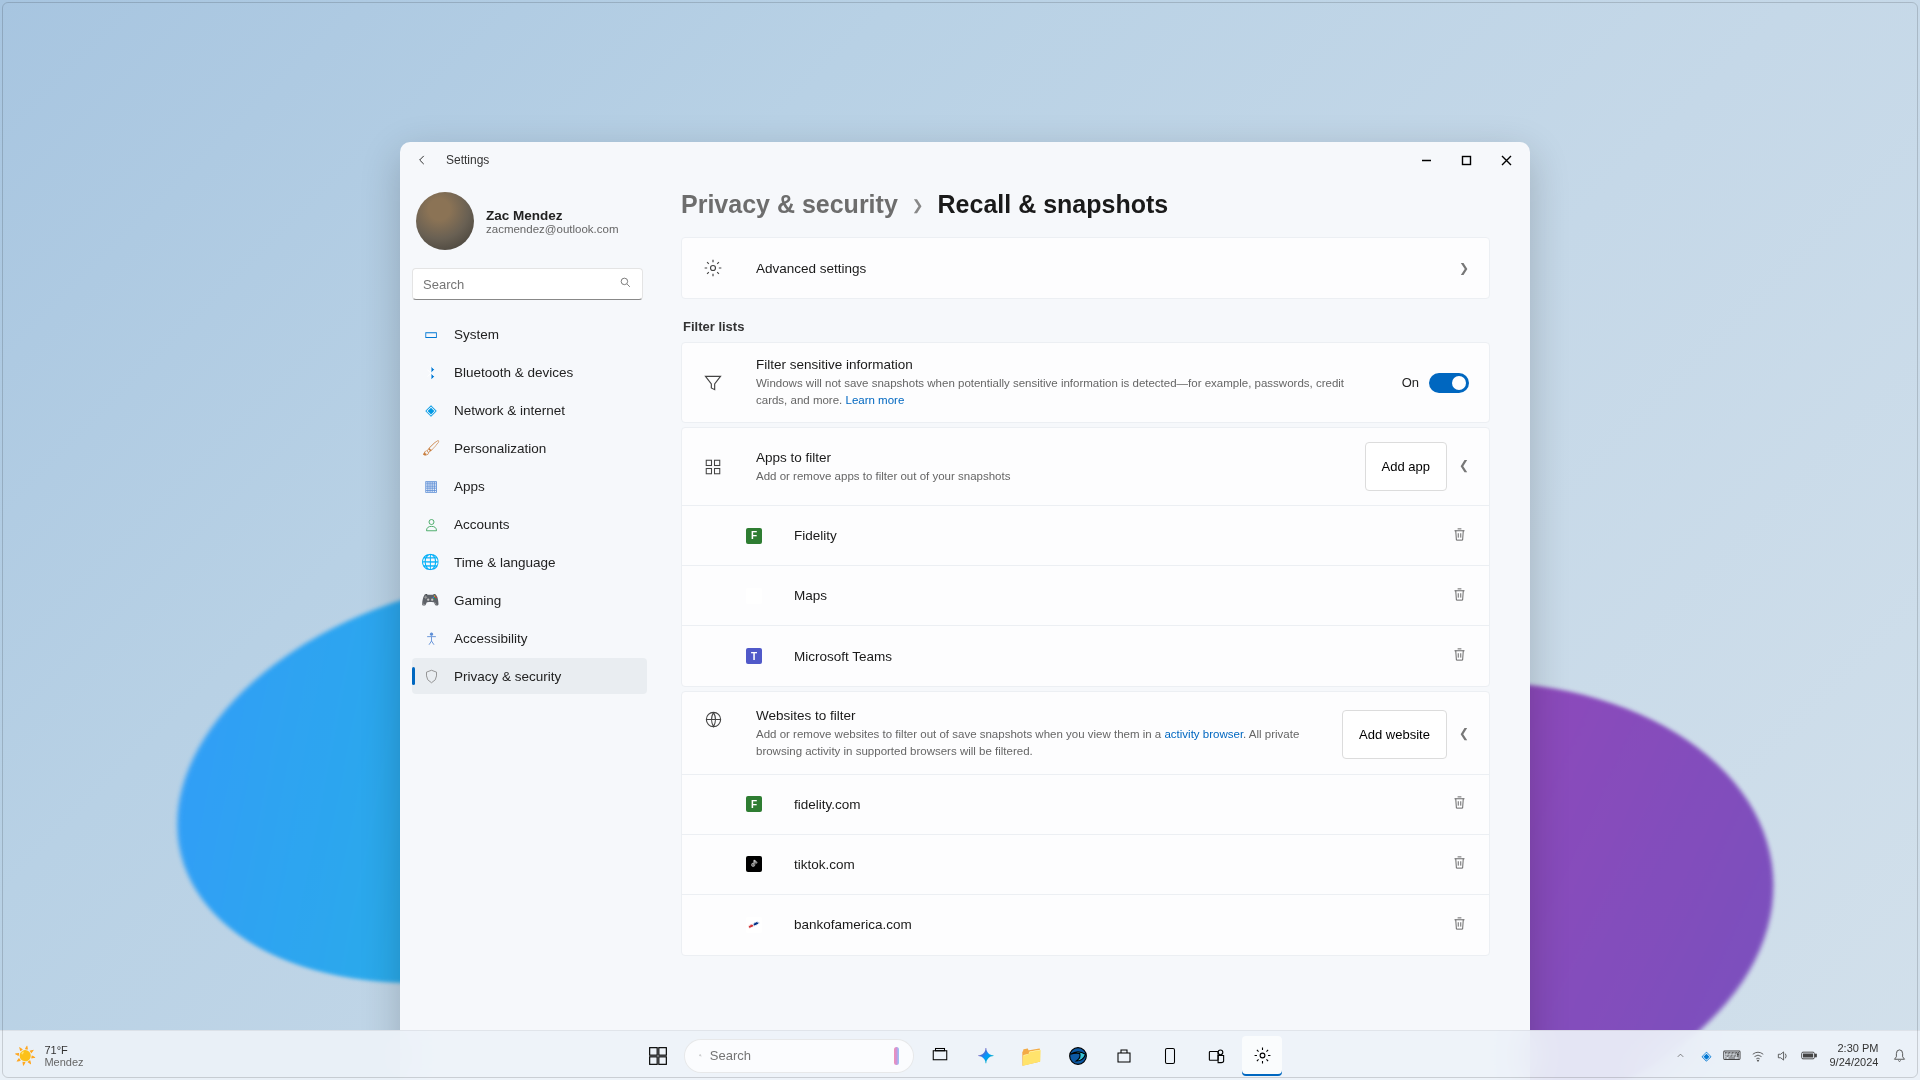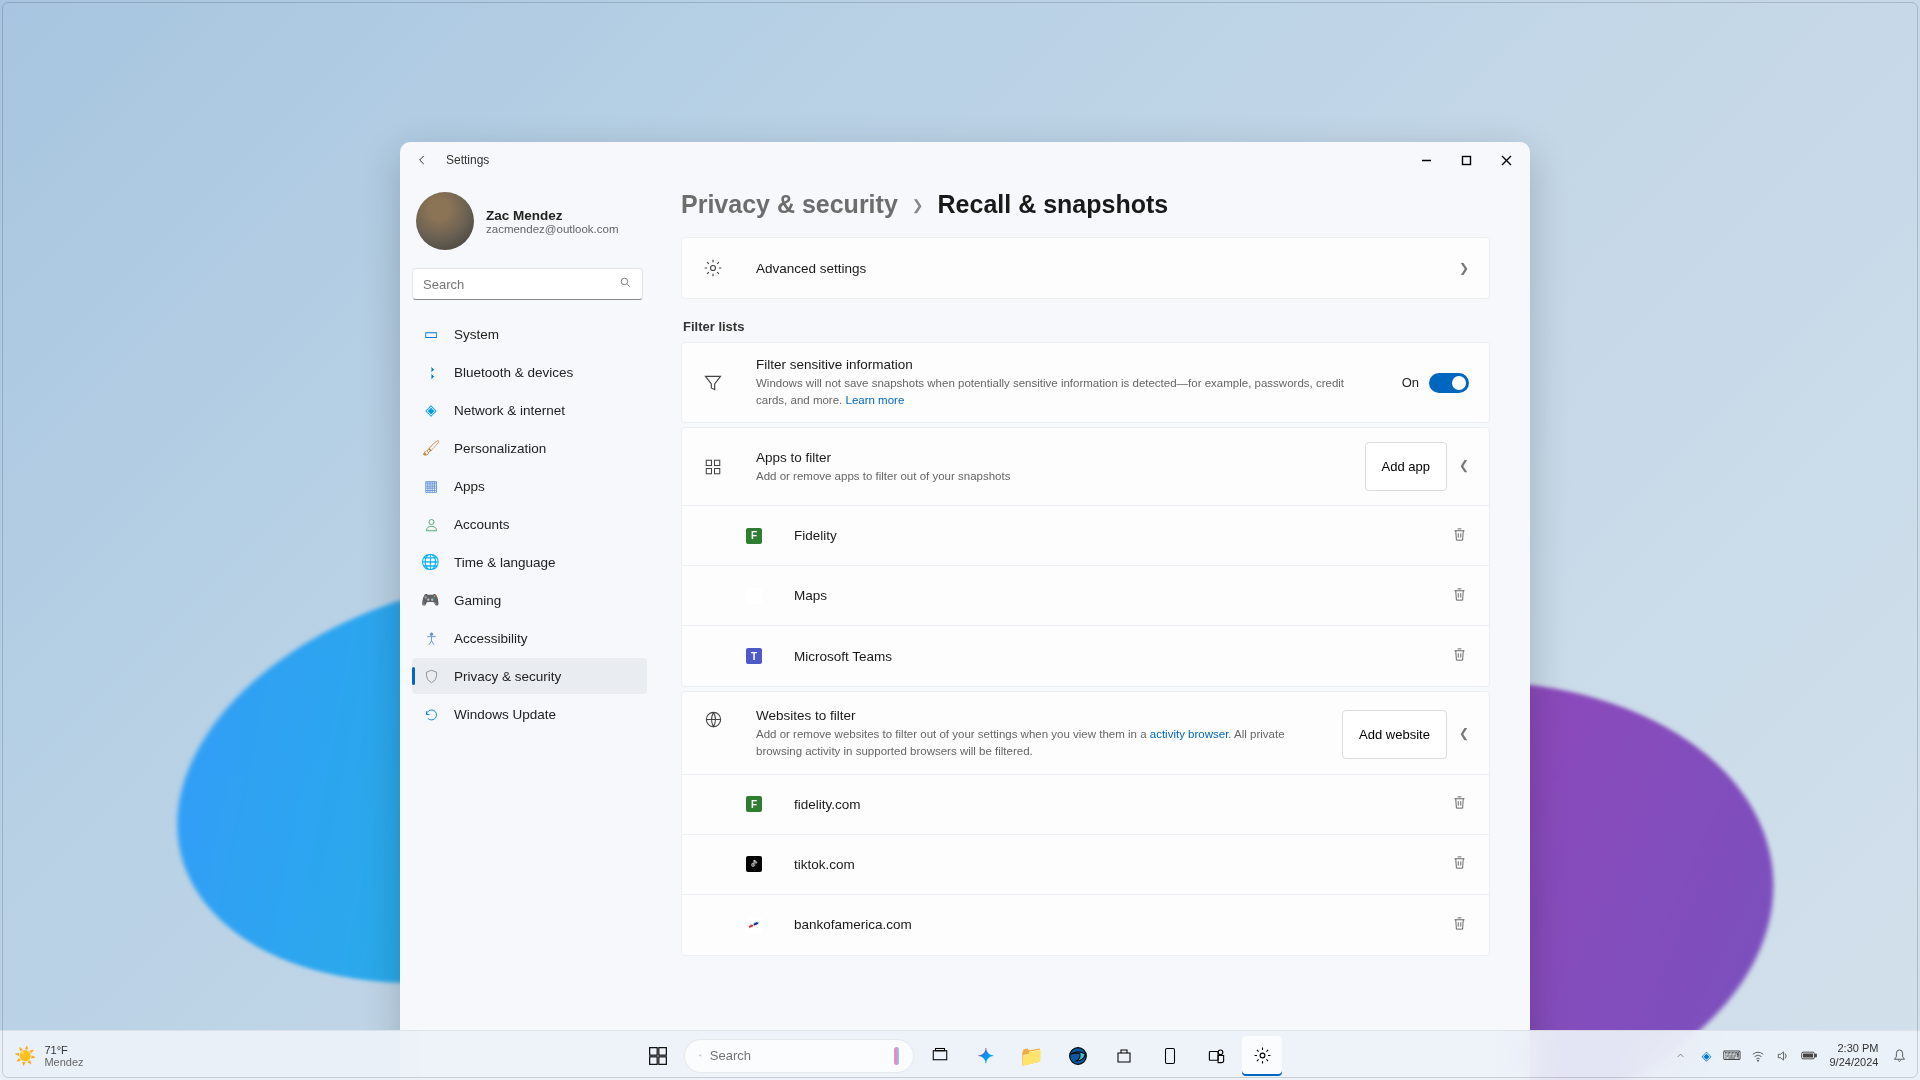--- a/index.html
+++ b/index.html
@@ -287,28 +287,20 @@
           <span>Accessibility</span>
         </div>
         <div class="nav-item active">
           <span class="nav-icon" style="color:#888">
             <svg width="15" height="15" viewBox="0 0 24 24" fill="#aaa" stroke="#888">
                 <path d="M12 2 L20 5 V11 Q20 18 12 22 Q4 18 4 11 V5 Z"></path>
               </svg>
           </span>
           <span>Privacy &amp; security</span>
         </div>
-        <div class="nav-item">
-          <span class="nav-icon" style="color:#0078d4">
-            <svg width="15" height="15" viewBox="0 0 24 24" stroke="#0078d4" stroke-width="2">
-                <path d="M4 12 A8 8 0 1 1 6 18 M4 12 L4 7 M4 12 L9 12"></path>
-              </svg>
-          </span>
-          <span>Windows Update</span>
-        </div>
       </div>
     </div>
 
     <div class="main">
       <div class="breadcrumb">
         <span class="parent">Privacy &amp; security</span>
         <span class="chev">❯</span>
         <span class="current">Recall &amp; snapshots</span>
       </div>
 
@@ -408,21 +400,21 @@
         <div class="card-row" style="align-items:flex-start;padding-top:16px">
           <div class="card-icon" style="margin-top:2px">
             <svg width="19" height="19" viewBox="0 0 24 24">
                 <circle cx="12" cy="12" r="9"></circle>
                 <path d="M3 12 H21 M12 3 Q17 12 12 21 Q7 12 12 3"></path>
               </svg>
           </div>
           <div class="card-text">
             <div class="card-title">Websites to filter</div>
             <div class="card-desc">
-              <span>Add or remove websites to filter out of your settings when you view them in a </span><a href="#">activity browser</a><span>. All private browsing activity in supported browsers will be filtered.</span>
+              <span>Add or remove websites to filter out of save snapshots when you view them in a </span><a href="#">activity browser</a><span>. All private browsing activity in supported browsers will be filtered.</span>
             </div>
           </div>
           <div class="row-right" style="margin-top:2px">
             <button class="pill-btn">Add website</button>
             <span class="chev-right chev-up">❯</span>
           </div>
         </div>
         <div class="card-row sub">
           <div class="app-icon green">F</div>
           <div class="card-text">

